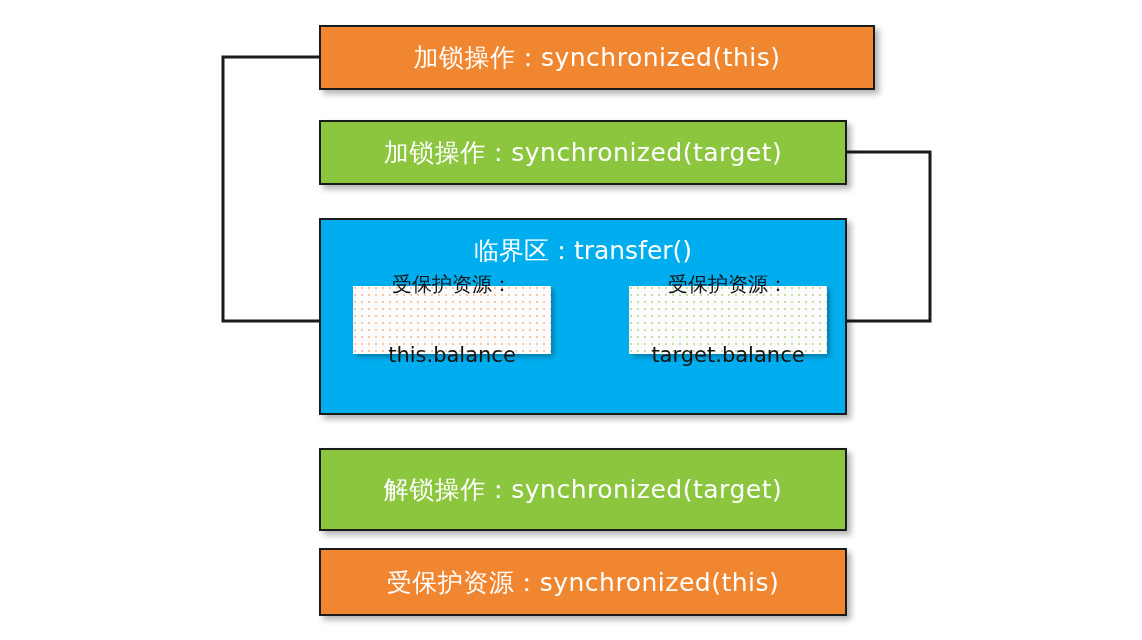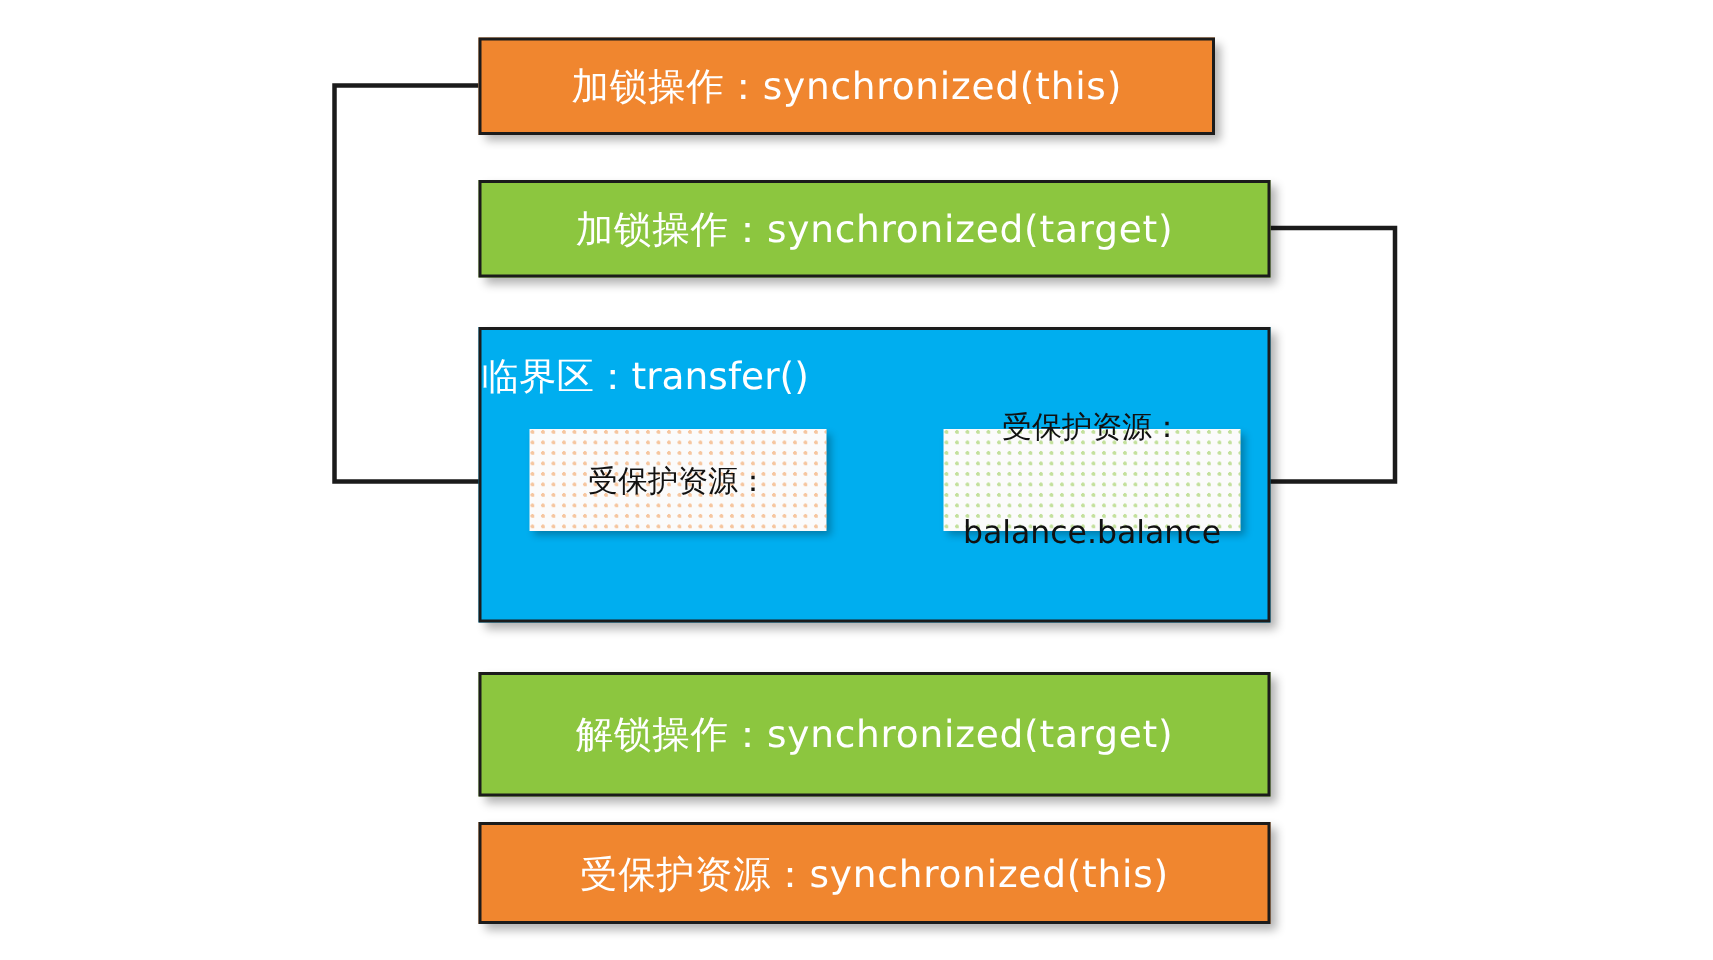--- a/index.html
+++ b/index.html
@@ -48,35 +48,36 @@
     letter-spacing: 0.5px;
     white-space: nowrap;
     line-height: 1;
   }
 
   .band.orange { background: #f0862f; }
   .band.green  { background: #8cc63f; }
   .band.blue   { background: #00aeef; }
 
   
-  #box-lock-this     { left: 319px; top: 25px;  width: 491px; height: 65px; }
+  #box-lock-this     { left: 319px; top: 25px;  width: 556px; height: 65px; }
   #box-lock-target   { left: 319px; top: 120px; width: 528px; height: 65px; }
   #box-critical      { left: 319px; top: 218px; width: 528px; height: 197px; }
   #box-unlock-target { left: 319px; top: 448px; width: 528px; height: 83px; }
   #box-unlock-this   { left: 319px; top: 548px; width: 528px; height: 68px; }
 
   
   #box-critical {
     display: block;
   }
   .critical-title {
     position: absolute;
     left: 0;
     top: 18px;
     width: 100%;
+    text-align: center;
     color: #ffffff;
     font-size: 25px;
     white-space: nowrap;
     line-height: 1;
   }
 
   .resource {
     position: absolute;
     box-sizing: border-box;
     width: 198px;
@@ -140,25 +141,26 @@
   <div class="band green" id="box-lock-target">
     <span class="band-label">加锁操作：synchronized(target)</span>
   </div>
 
   <div class="band blue" id="box-critical">
     <div class="critical-title">临界区：transfer()</div>
   </div>
 
   <div class="resource" id="resource-this">
     <span class="resource-line">受保护资源：</span>
+    <span class="resource-line mono-ish">this.balance</span>
   </div>
 
   <div class="resource" id="resource-target">
     <span class="resource-line">受保护资源：</span>
-    <span class="resource-line mono-ish">balance.balance</span>
+    <span class="resource-line mono-ish">target.balance</span>
   </div>
 
   <div class="band green" id="box-unlock-target">
     <span class="band-label">解锁操作：synchronized(target)</span>
   </div>
 
   <div class="band orange" id="box-unlock-this">
     <span class="band-label">受保护资源：synchronized(this)</span>
   </div>
 

